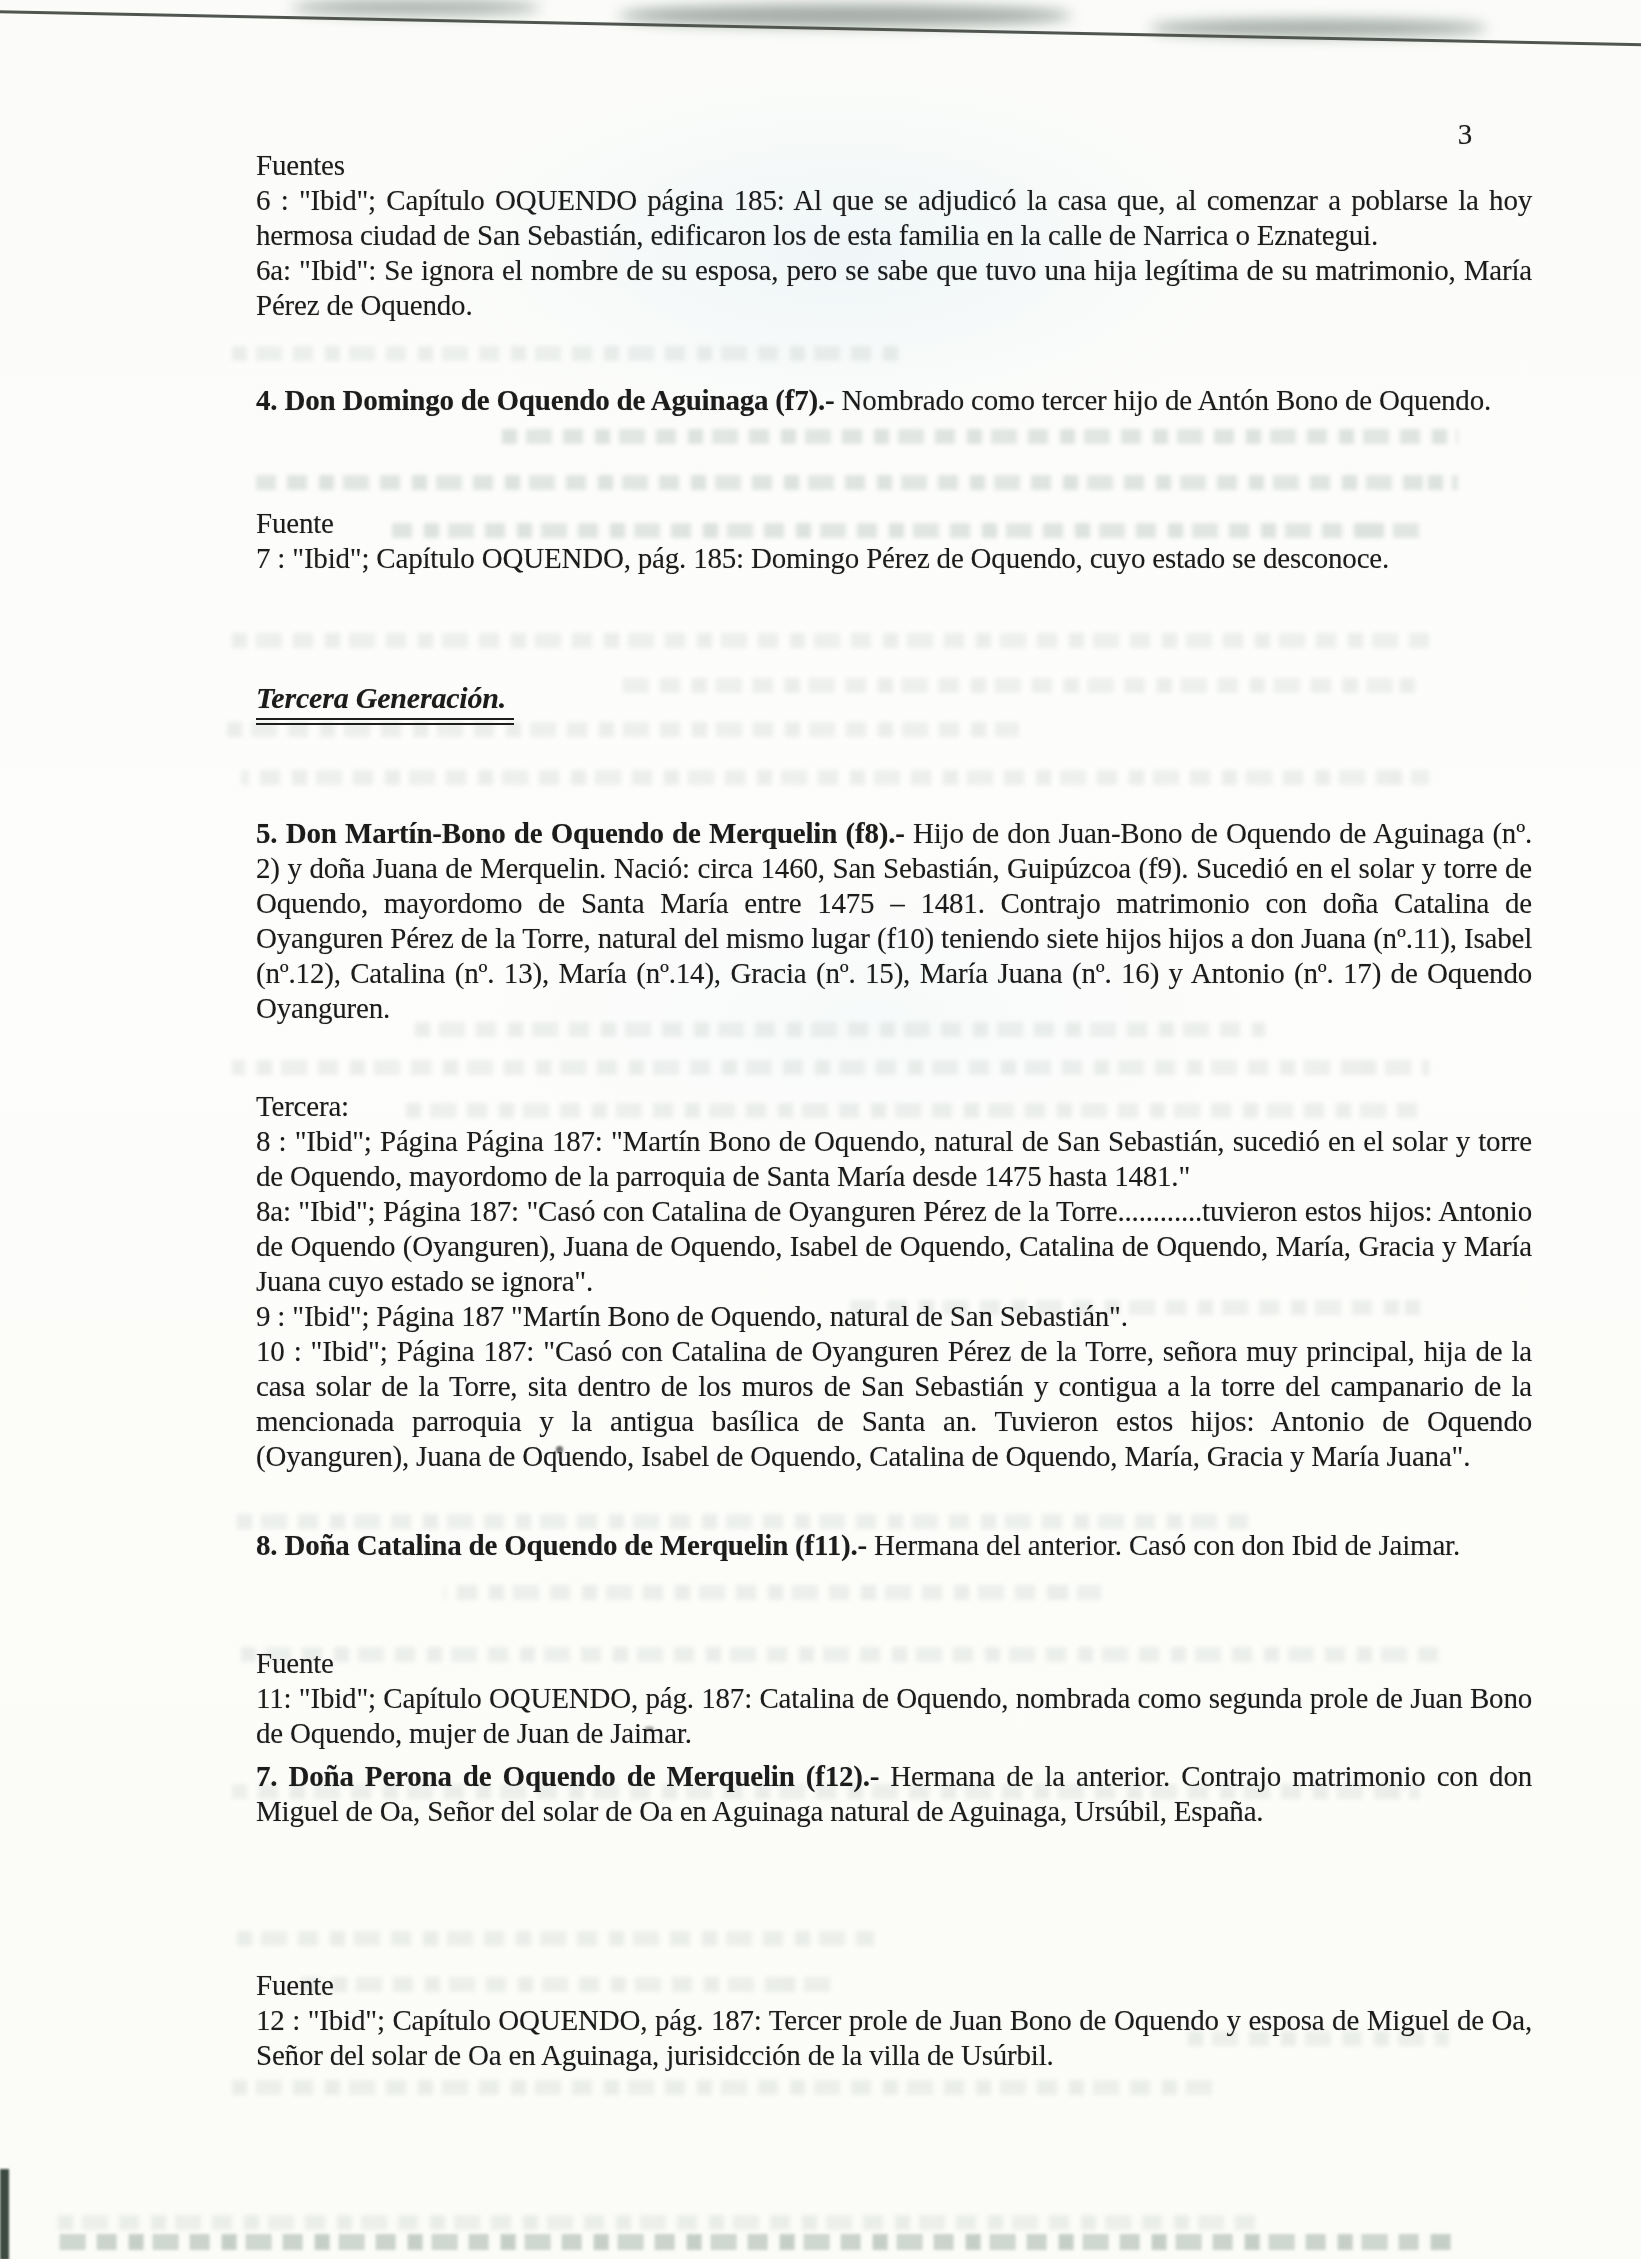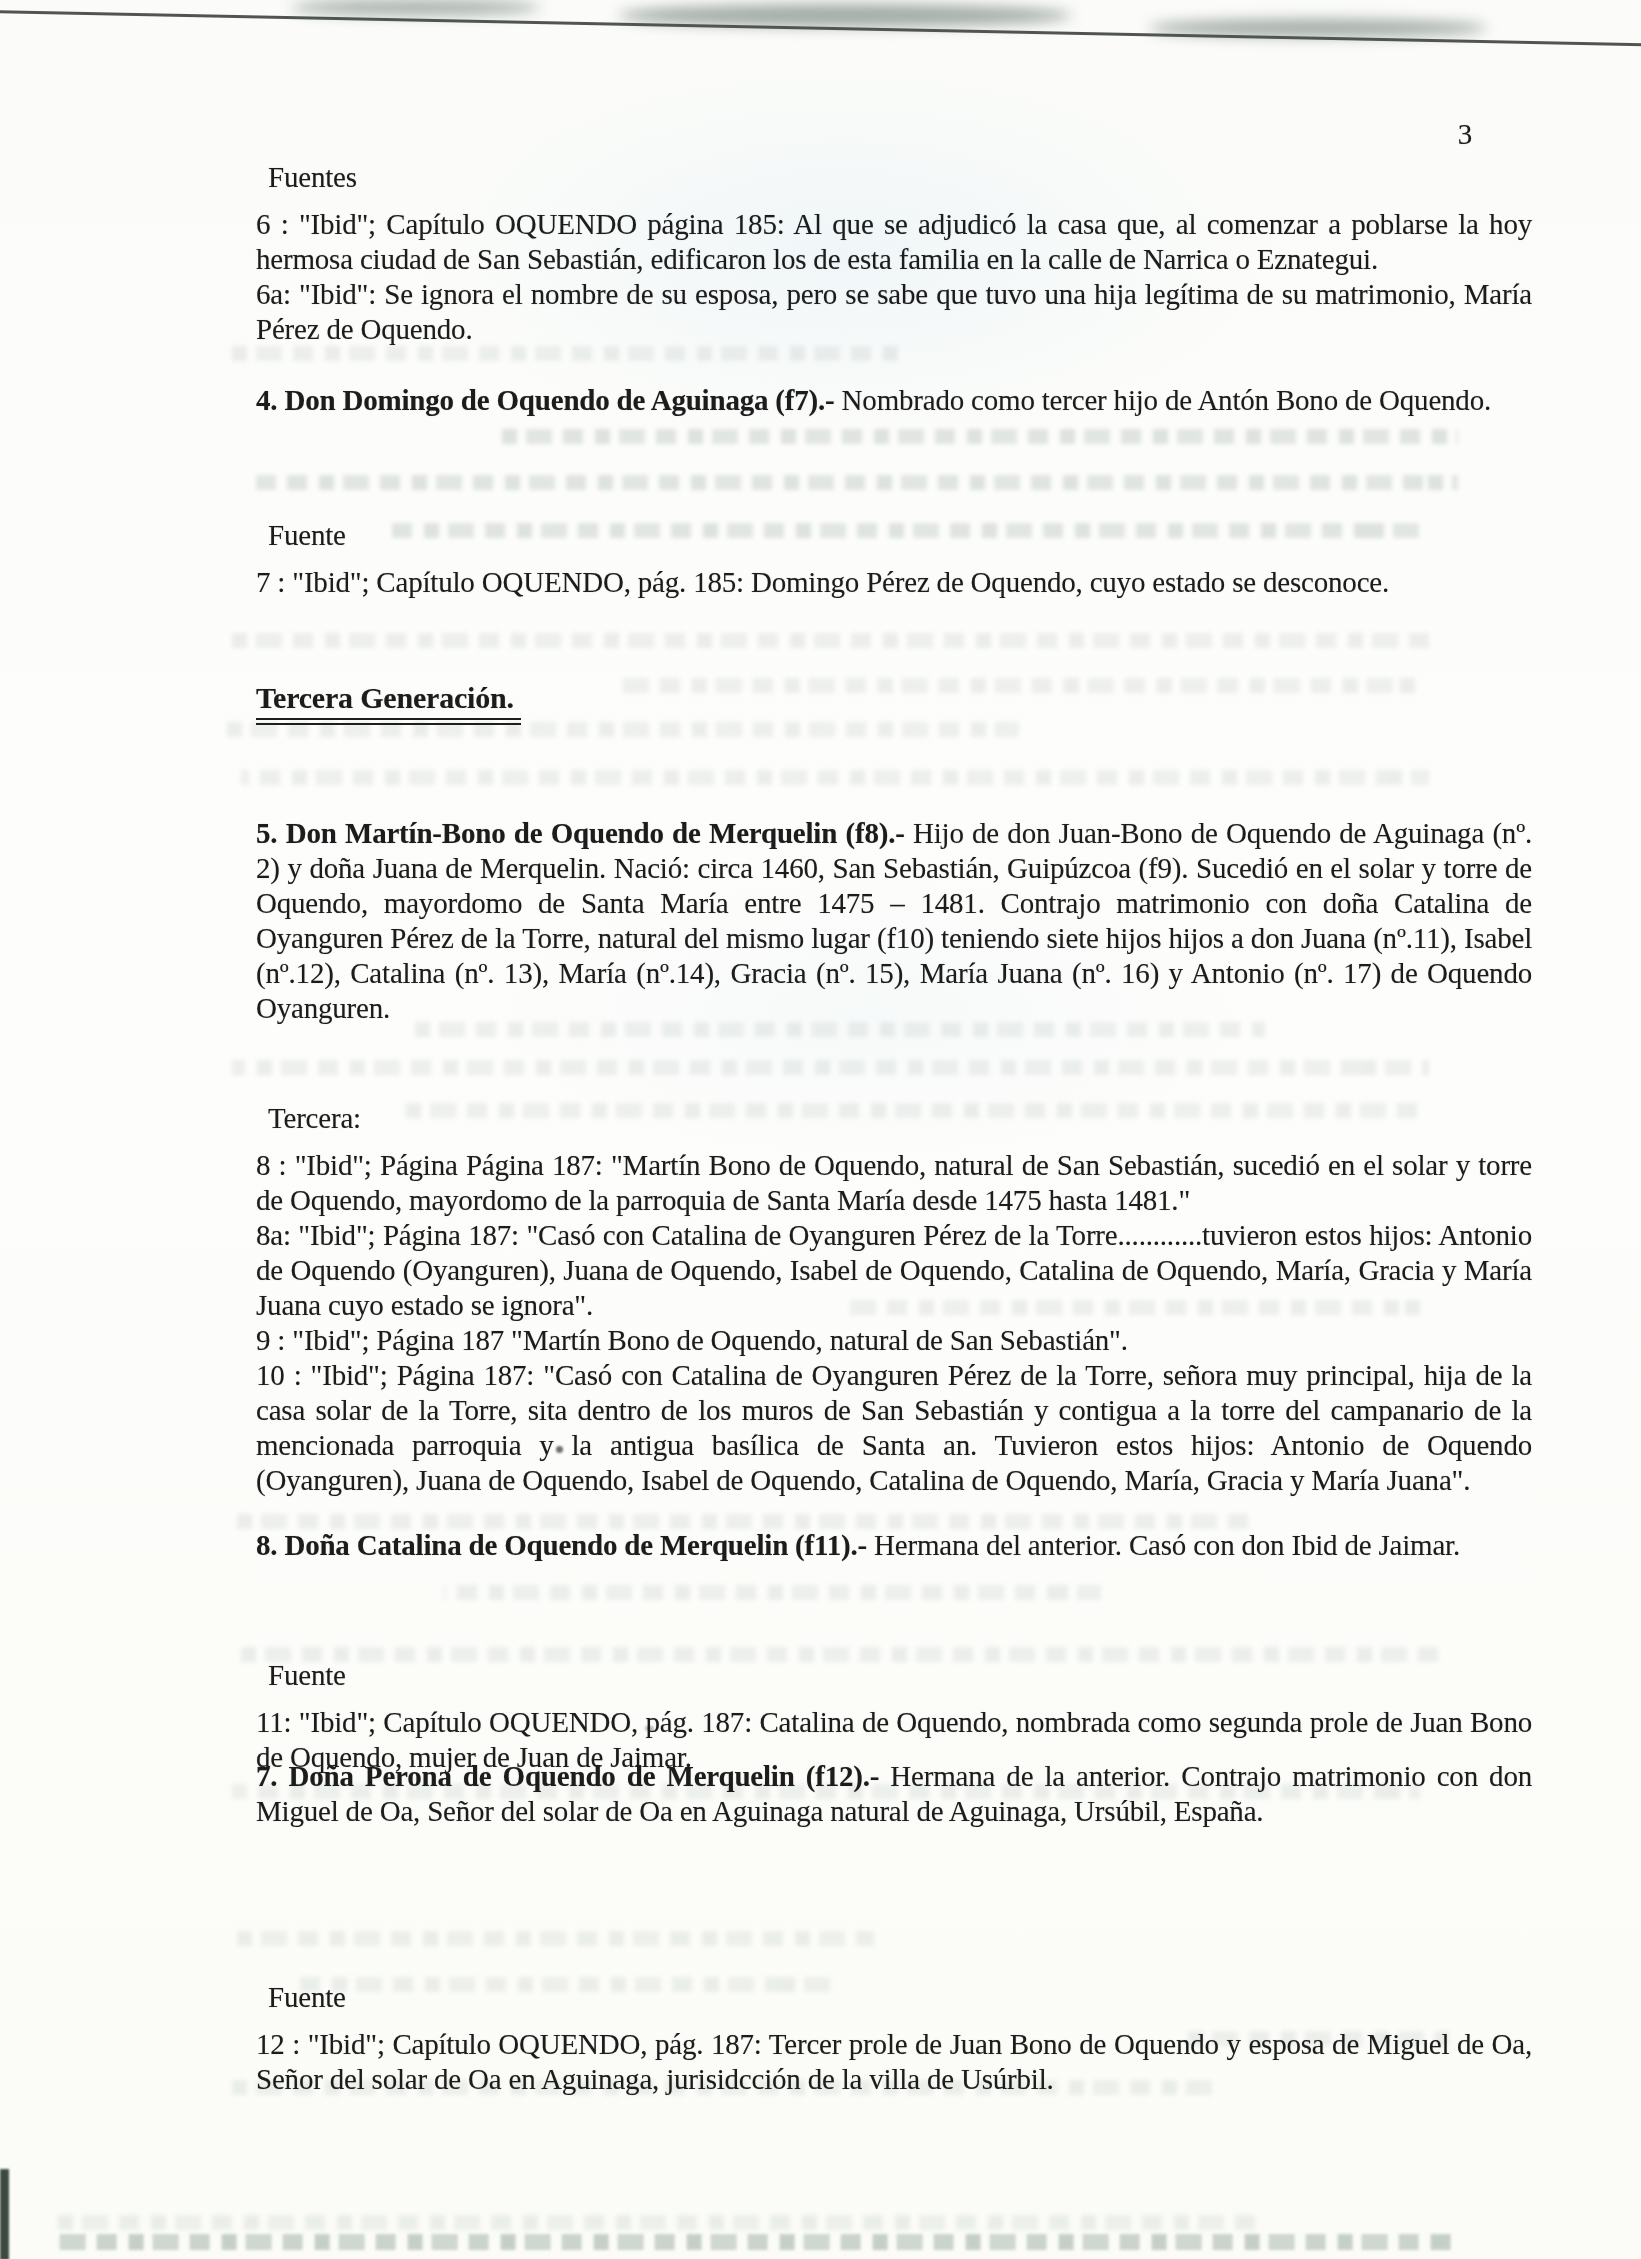--- a/index.html
+++ b/index.html
@@ -80,26 +80,27 @@
     top: 0;
     width: 1276px;
     color: #1c1c1c;
     font-size: 29px;
     line-height: 35px;
     letter-spacing: -0.2px;
     text-shadow: 0 0 1px rgba(45,45,45,0.35);
   }
   .block { position: absolute; left: 0; width: 100%; }
   .para { margin: 0; text-align: justify; }
-  .label { margin: 12px; text-align: left; }
+  .label { margin: 0; text-align: left; }
   .lead { font-weight: bold; }
   .pageno { position: absolute; top: 117px; right: 60px; text-align: right; }
   .gen-heading {
     display: inline-block;
     font-weight: bold;
+    font-style: italic;
     font-size: 30px;
     padding-bottom: 2.9px;
     border-bottom: 7.7px double #1e1e1e;
     padding-right: 7.7px;
   }
 </style>
 </head>
 <body>
 
 <div class="page">

